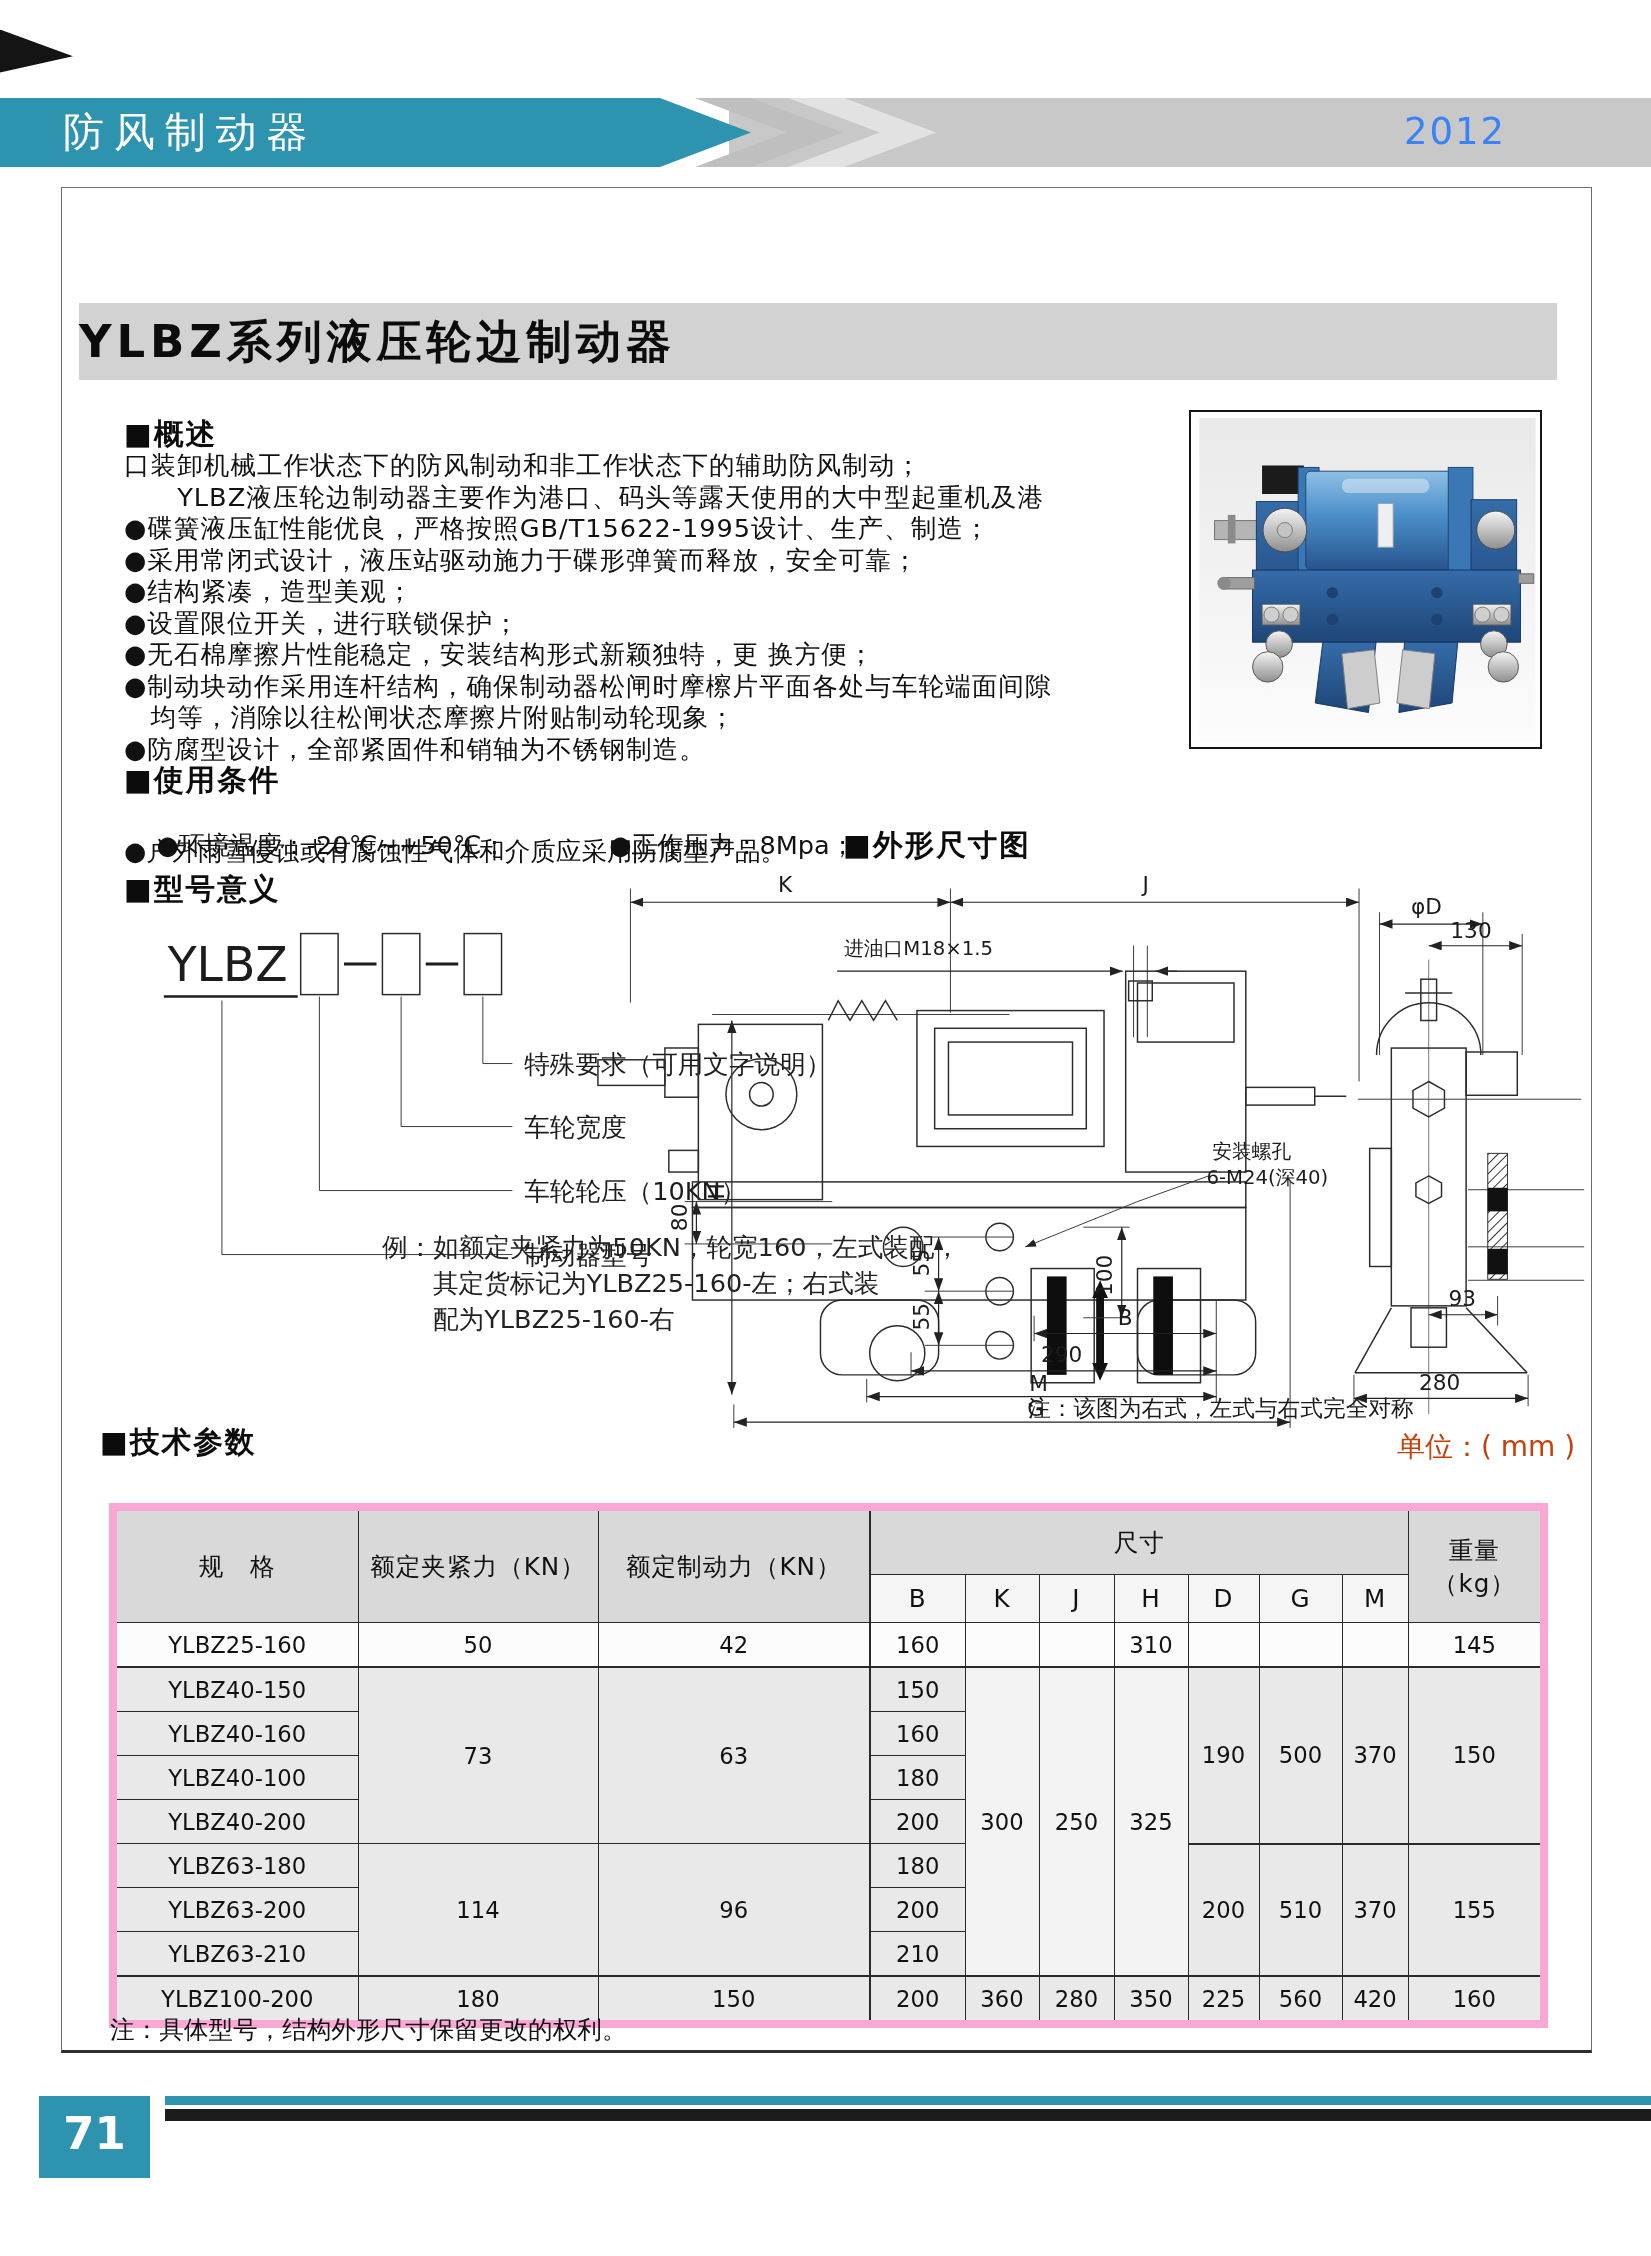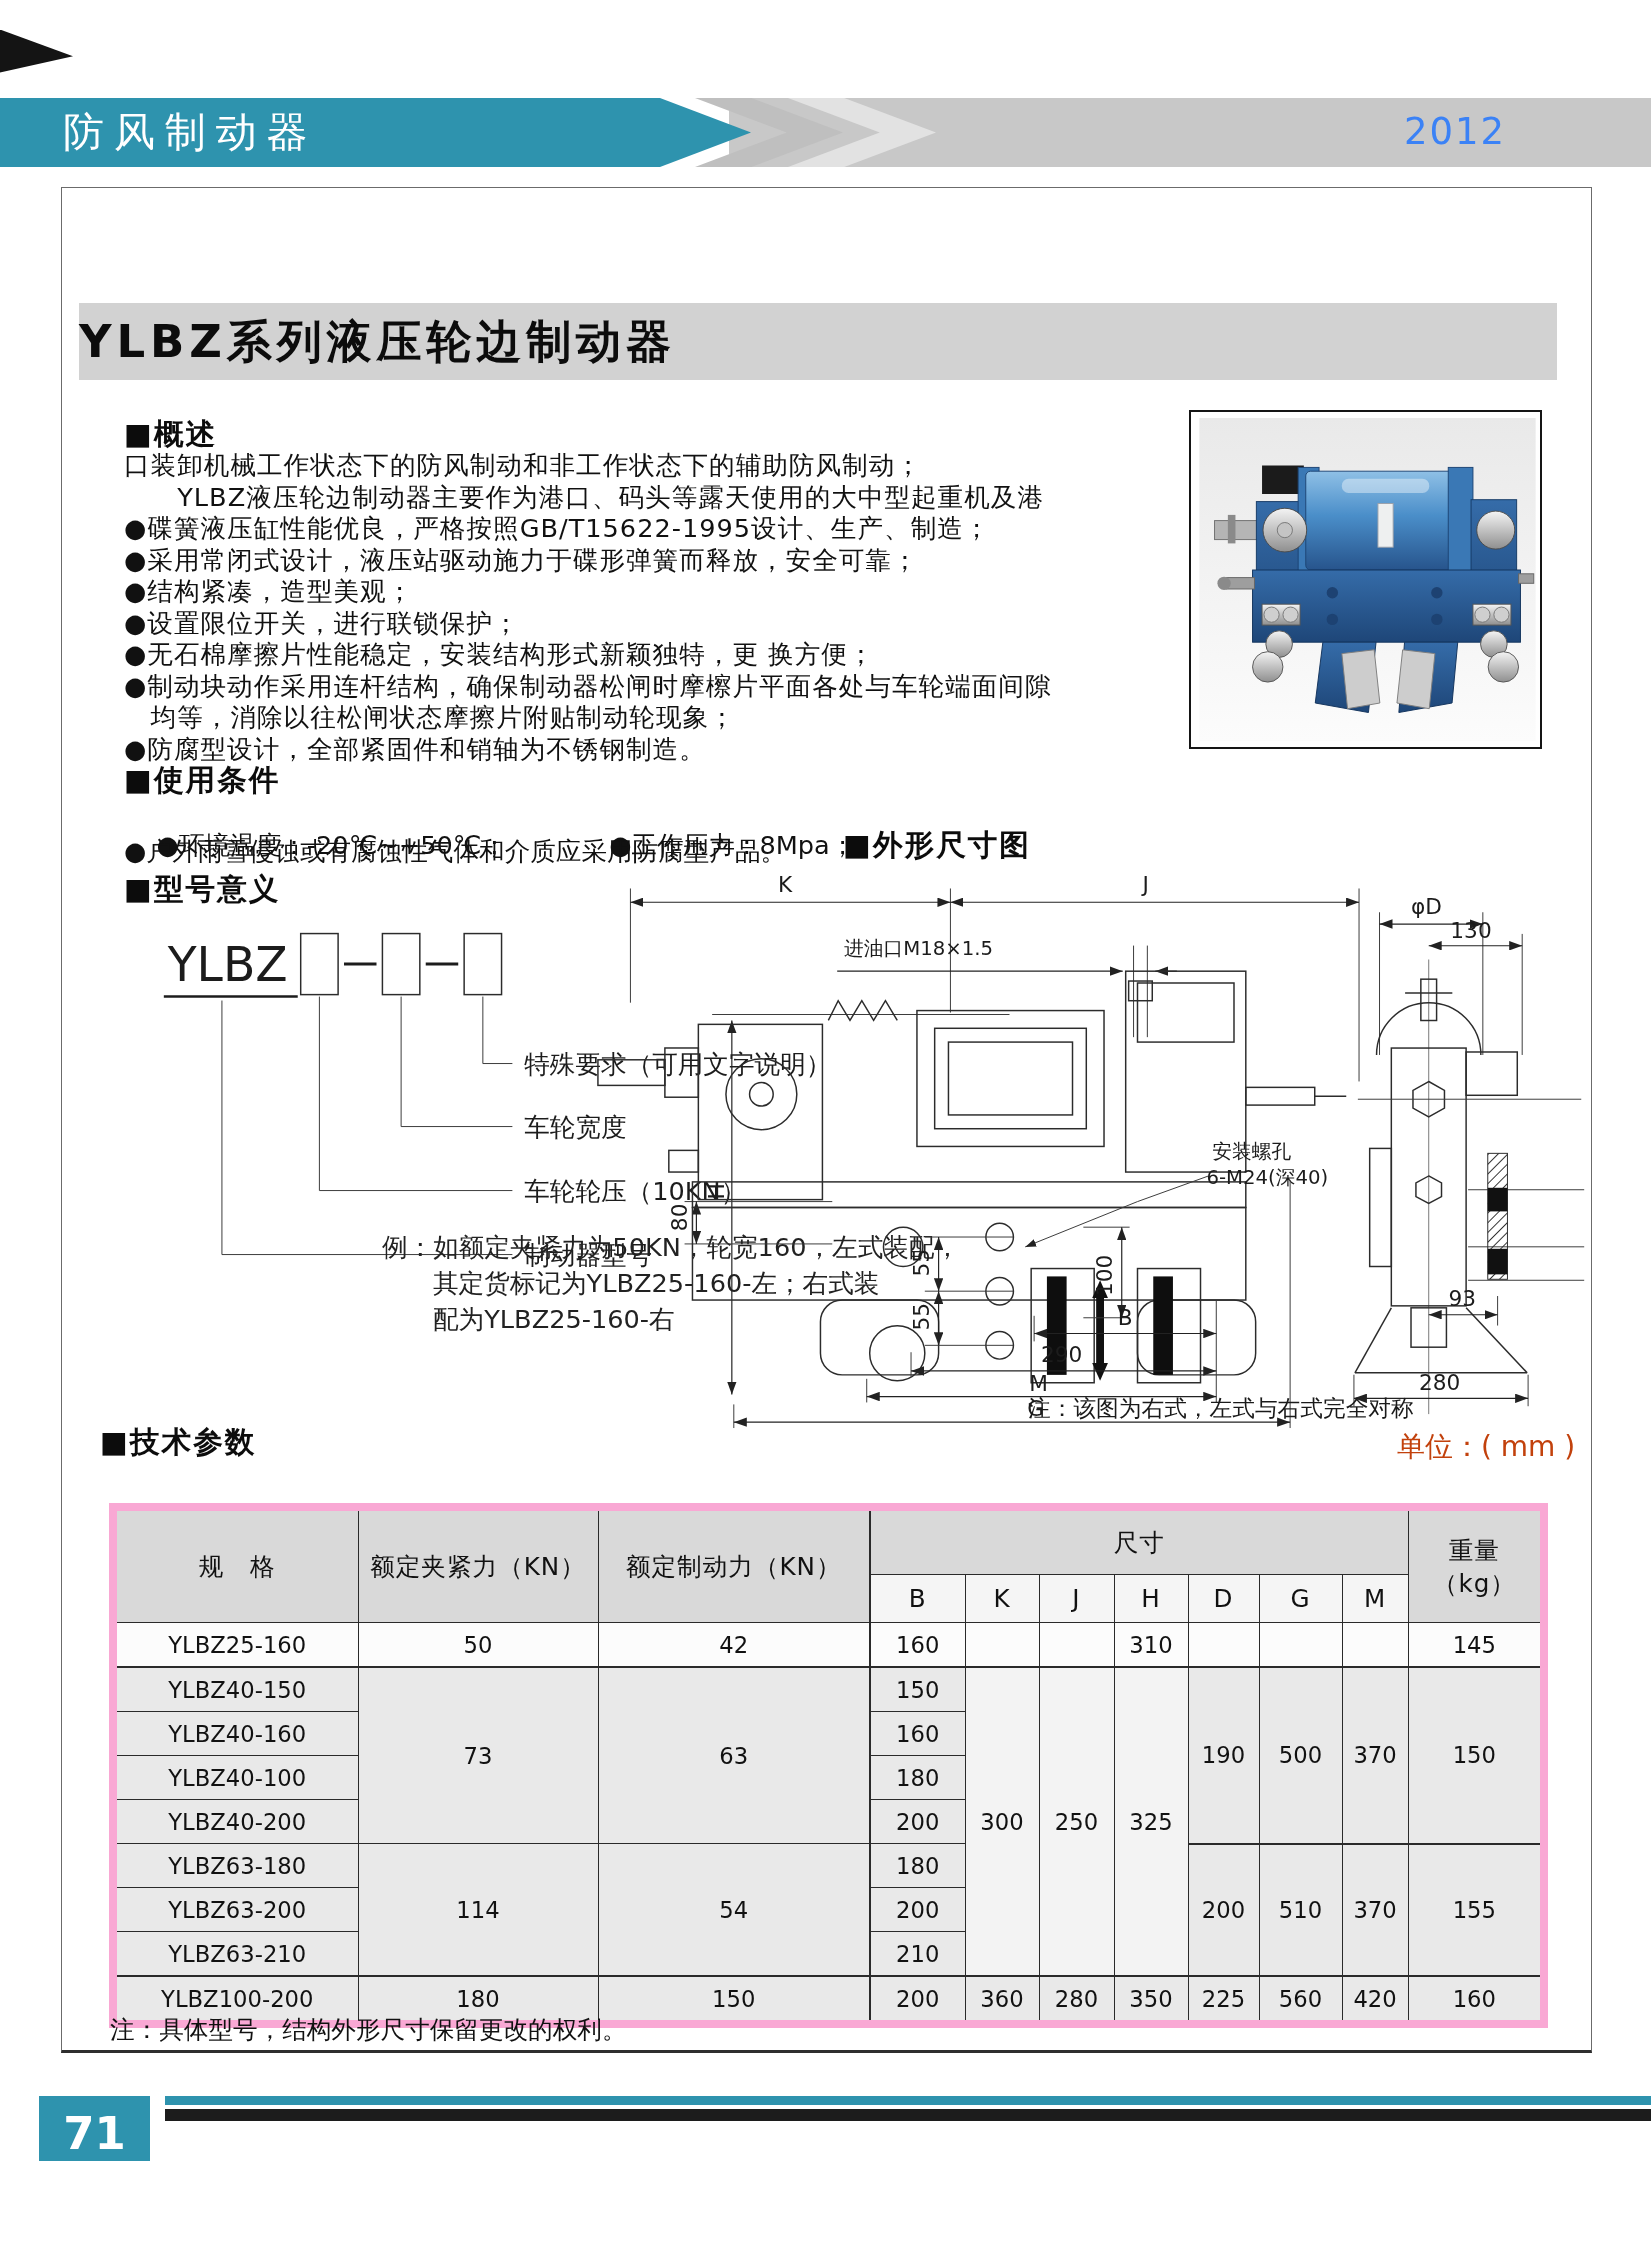--- a/index.html
+++ b/index.html
@@ -75,21 +75,21 @@
   thead tr.sub th{height:47px;background:#f5f5f5;}
   tbody td{height:43px;background:#e9e9e9;font-size:22.7px;}
   tr.r1 td{background:#fcfcfc;border-bottom-width:2px;}
   td.kjh{background:#f3f3f3;}
   .cb{border-left-width:2px !important;}
   tr.r9 td{border-top-width:2px;}
   td.gthick{border-top-width:2px;}
   #table-note{left:110px;top:2013px;font-size:24.6px;}
 
   
-  #page-box{left:39px;top:2096px;width:111px;height:65px;background:#2e93ae;}
+  #page-box{left:39px;top:2096px;width:111px;height:82px;background:#2e93ae;}
   #page-box .t{line-height:75px;text-align:center;font-size:45px;font-weight:bold;color:#fff;}
   #f-teal{left:165px;top:2096px;right:0;height:8.9px;background:#2e93ae;}
   #f-black{left:165px;top:2109px;right:0;height:11.8px;background:#1c1c1c;}
 </style>
 </head>
 <body>
 
 <div id="page">
 
   <div class="abs" id="corner-wedge"></div>
@@ -434,21 +434,21 @@
         <td>YLBZ40-100</td>
         <td class="cb">180</td>
       </tr>
       <tr>
         <td>YLBZ40-200</td>
         <td class="cb">200</td>
       </tr>
       <tr>
         <td>YLBZ63-180</td>
         <td rowspan="3">114</td>
-        <td rowspan="3">54</td>
+        <td rowspan="3">96</td>
         <td class="cb">180</td>
         <td rowspan="3" class="gthick">200</td>
         <td rowspan="3" class="gthick">510</td>
         <td rowspan="3" class="gthick">370</td>
         <td rowspan="3" class="gthick">155</td>
       </tr>
       <tr>
         <td>YLBZ63-200</td>
         <td class="cb">200</td>
       </tr>

